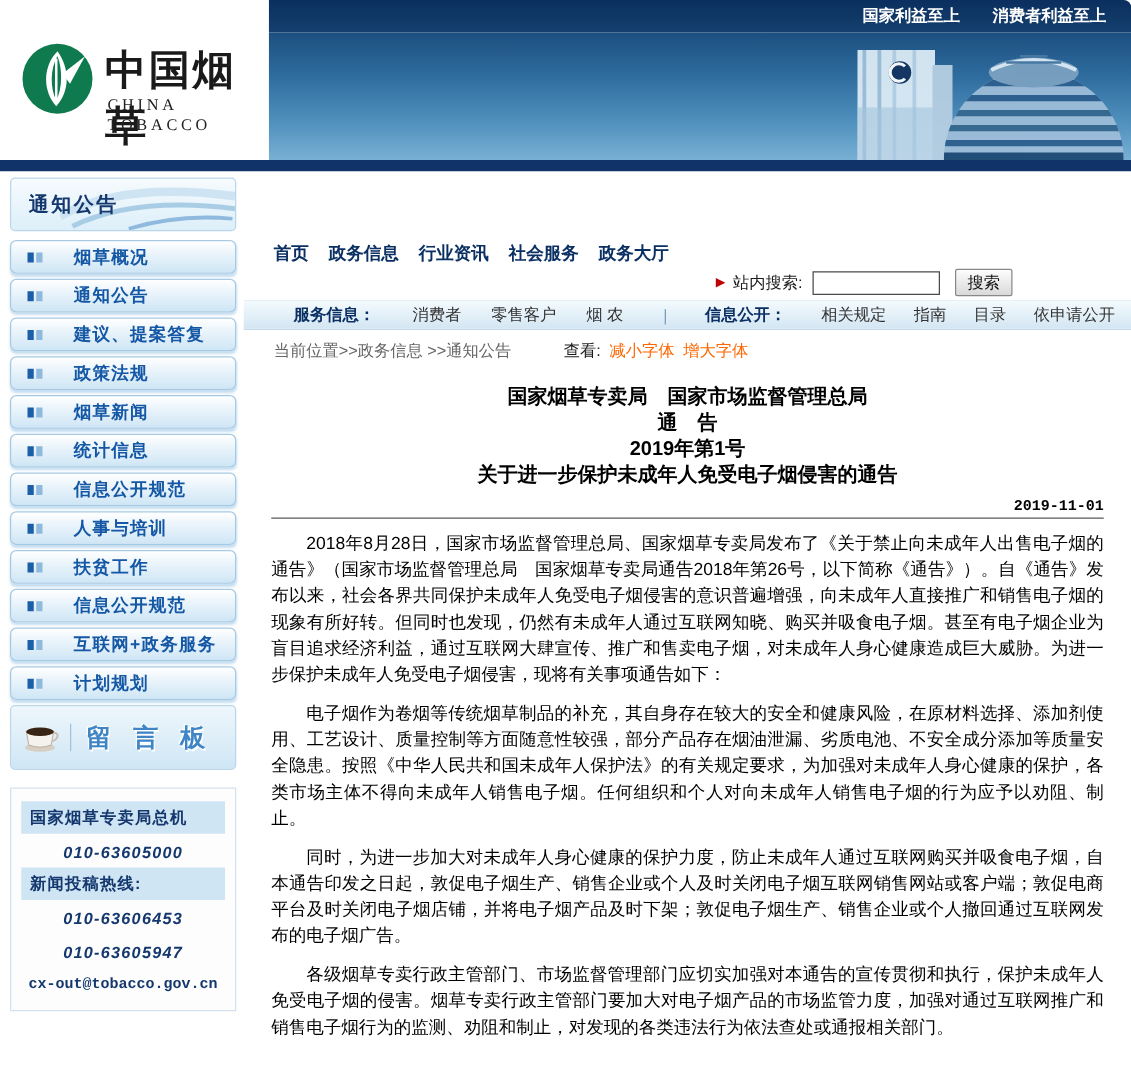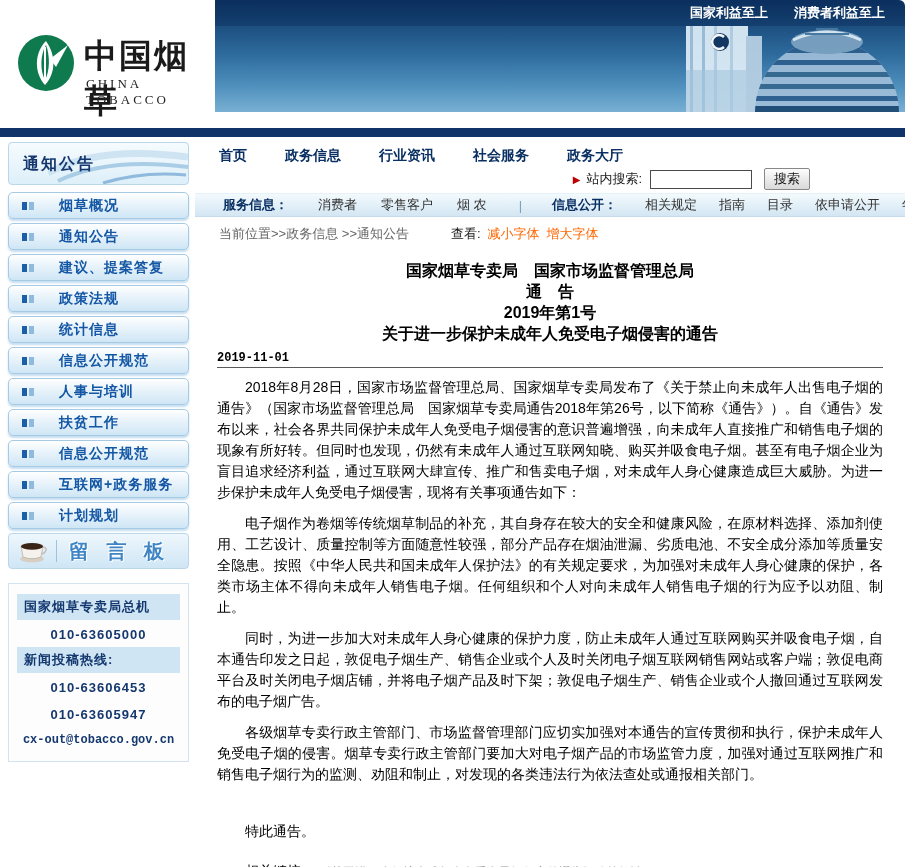--- a/index.html
+++ b/index.html
@@ -7,21 +7,21 @@
   body {
     width:905px; height:867px; position:relative; overflow:hidden;
     background:#fff; font-family:"Liberation Sans","DejaVu Sans",sans-serif;
   }
   
   .header { position:absolute; top:0; left:0; width:905px; height:128px; }
   .logo-box { position:absolute; left:0; top:0; width:215px; height:166px; background:#fff; }
   .logo-icon { position:absolute; left:16px; top:33px; width:60px; height:60px; }
   .logo-cn { position:absolute; left:84px; top:34px; font-size:33px; font-weight:bold; color:#1a1a1a; letter-spacing:2px; }
   .logo-en { position:absolute; left:86px; top:76px; font-size:13px; letter-spacing:3px; color:#222; font-family:"Liberation Serif","DejaVu Serif",serif; }
-  .banner { position:absolute; left:215px; top:0; width:690px; height:112px; overflow:hidden; }
+  .banner { position:absolute; left:215px; top:0; width:690px; height:128px; overflow:hidden; }
   .banner-top { position:absolute; top:0; left:0; right:0; height:26px;
     background:linear-gradient(180deg,#0b2f5e,#14406f); border-radius:0 6px 0 0;
     color:#fff; font-size:13px; font-weight:bold; line-height:26px; text-align:right; padding-right:20px; z-index:3; }
   .banner-top span { margin-left:26px; }
   .banner-body { position:absolute; top:26px; left:0; right:0; bottom:0;
     background:linear-gradient(180deg,#1c4f80 0%, #2f6d9f 35%, #4f90bd 70%, #79b0d4 100%); }
   .banner-title { position:absolute; left:46px; top:34px; z-index:2; color:#fff;
     font-family:"Liberation Serif","DejaVu Serif",serif; font-size:35px; letter-spacing:6px;
     line-height:46px; text-shadow:1px 2px 3px rgba(0,30,60,.45); white-space:nowrap; }
   .building { position:absolute; right:0; bottom:0; width:225px; height:102px; z-index:1; opacity:.95; }
@@ -34,59 +34,59 @@
   .side-head-label { position:absolute; left:14px; top:11px; font-size:16px; font-weight:bold; color:#14386e; letter-spacing:2px; }
   .side-waves { position:absolute; right:0; top:0; }
   .side-item { margin:0 0 4px 8px; width:181px; height:27px; border:1px solid #a6c9e4; border-radius:5px;
     background:linear-gradient(180deg,#ffffff 0%,#eaf4fb 40%,#cfe6f5 100%);
     box-shadow:0 2px 2px rgba(150,195,228,.55); display:flex; align-items:center; cursor:pointer;gap:15px; }
   .bullet { margin:0 10px 0 13px; display:inline-flex; gap:2px; }
   .bullet i { display:block; width:5px; height:8px; }
   .bullet .b1 { background:#1a5fa8; }
   .bullet .b2 { background:#8fb9dd; }
   .side-label { font-size:14px; font-weight:bold; color:#1457a5; letter-spacing:1px; white-space:nowrap; }
-  .msg-board { margin:3px 0 0 8px; width:181px; height:36px; border:1px solid #b9d6ea; border-radius:4px;
+  .msg-board { margin:3px 0 0 8px; width:181px; height:52px; border:1px solid #b9d6ea; border-radius:4px;
     background:linear-gradient(180deg,#eef7fc,#cfe6f5); display:flex; align-items:center; cursor:pointer; }
   .cup-icon { margin-left:9px; width:30px; height:24px; }
   .msg-divider { width:1px; height:22px; background:#9fc3de; margin:0 12px 0 8px; }
   .msg-label { font-size:20px; font-weight:bold; color:#3f85c5; letter-spacing:6px;
     text-shadow:1px 1px 0 #fff, -1px -1px 0 #fff; white-space:nowrap; }
   .contact-box { margin:14px 0 0 8px; width:181px; border:1px solid #d3e2ee; background:#fdfdfe; padding:10px 8px 12px; }
   .contact-head { background:#cfe5f4; color:#14386e; font-weight:bold; font-size:13px; padding:4px 7px; letter-spacing:1px; }
-  .contact-val { text-align:center; color:#14386e; font-weight:bold; font-size:13px; padding:7px 0 5px; letter-spacing:1px; }
+  .contact-val { text-align:center; color:#14386e; font-weight:bold; font-size:13px; padding:7px 0 5px; letter-spacing:1px;font-style:italic; }
   .contact-email { text-align:center; color:#14386e; font-weight:bold; font-size:12px; padding:6px 0 2px;
     font-family:"Liberation Mono","DejaVu Sans Mono",monospace; }
 
   
   .main { position:absolute; top:137px; left:195px; width:710px; }
-  .nav-row { padding:10px 0 0 24px; display:flex; gap:38px; }
+  .nav-row { padding:10px 0 0 24px; display:flex; gap:16px;margin-top:47px; }
   .nav-item { font-size:14px; font-weight:bold; color:#0a2f63; cursor:pointer; white-space:nowrap; }
   .search-row { margin-top:2px; height:24px; display:flex; justify-content:flex-end; align-items:center; padding-right:95px; }
   .arrow-icon { color:#c00000; font-size:10px; margin-right:6px; }
   .search-label { font-size:13px; color:#1b1b1b; margin-right:8px; }
   .search-input { width:102px; height:19px; border:1px solid #4a4a4a; background:#fff; margin-right:12px; font-size:12px; padding:0 3px; }
   .search-btn { font-size:13px; color:#111; padding:1px 9px; border:1px solid #888;
     background:linear-gradient(180deg,#fdfdfd,#d9d9d9); cursor:pointer; border-radius:2px; }
   .service-bar { margin-top:2px; height:24px; background:linear-gradient(180deg,#f3fafd,#d3e6f3);
     border-top:1px solid #e6f2f9; border-bottom:1px solid #c6dced;
-    display:flex; align-items:center; font-size:13px; padding-left:28px; white-space:nowrap; }
+    display:flex; align-items:center; font-size:13px; padding-left:40px; white-space:nowrap; }
   .sv-label { font-weight:bold; color:#0a2f63; margin-right:30px; }
   .sv-link { color:#333; margin-right:24px; cursor:pointer; }
   .sv-sep { color:#7aa0bf; margin:0 30px 0 8px; }
   .info-label { font-weight:bold; color:#0a2f63; margin-right:28px; }
   .info-link { color:#333; margin-right:22px; cursor:pointer; }
   .breadcrumb { padding:8px 0 0 24px; font-size:13px; color:#666; }
   .crumb-link { color:#666; cursor:pointer; }
   .view-label { margin-left:42px; color:#1b1b1b; }
   .font-link { color:#ff6600; cursor:pointer; margin-left:7px; }
 
   
   .article { padding:0 22px; color:#000; }
   .art-title { margin-top:17px; text-align:center; font-weight:bold; font-size:16px; line-height:21px; }
-  .art-date { text-align:left; font-weight:bold; font-size:12px; margin-top:7px;
+  .art-date { text-align:right; font-weight:bold; font-size:12px; margin-top:7px;
     font-family:"Liberation Mono","DejaVu Sans Mono",monospace; }
   .art-hr { border:none; border-top:1px solid #5a5a5a; margin:2px 0 0; }
   .art-p { font-size:14px; line-height:21px; text-indent:2em; margin:10px 0 0; text-align:justify; }
   .art-p.first { margin-top:9px; }
   .art-closing { font-size:14px; text-indent:2em; margin-top:38px; }
   .art-related { margin-top:22px; font-size:14px; text-indent:2em; }
   .related-link { font-size:12px; color:#999; cursor:pointer; }
 </style>
 </head>
 <body>
@@ -176,20 +176,27 @@
         <i class="b1"></i>
         <i class="b2"></i>
       </span>
     <span class="side-label">政策法规</span>
   </div>
   <div class="side-item">
     <span class="bullet">
         <i class="b1"></i>
         <i class="b2"></i>
       </span>
+    <span class="side-label">烟草新闻</span>
+  </div>
+  <div class="side-item">
+    <span class="bullet">
+        <i class="b1"></i>
+        <i class="b2"></i>
+      </span>
     <span class="side-label">统计信息</span>
   </div>
   <div class="side-item">
     <span class="bullet">
         <i class="b1"></i>
         <i class="b2"></i>
       </span>
     <span class="side-label">信息公开规范</span>
   </div>
   <div class="side-item">

